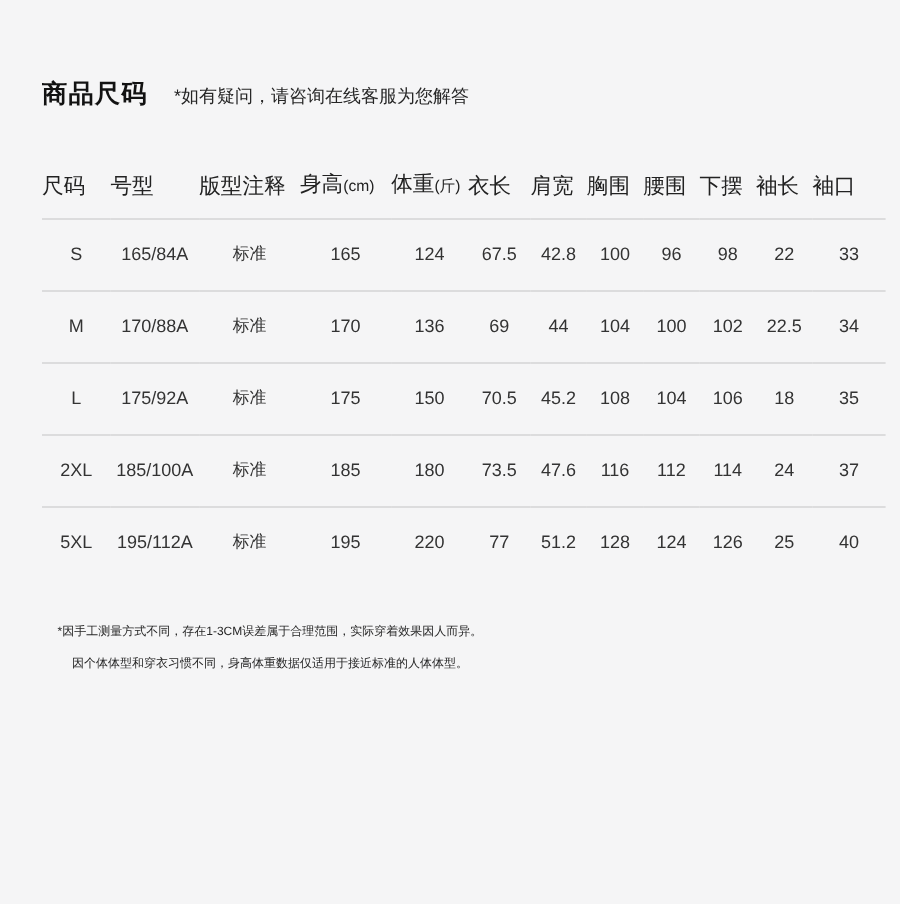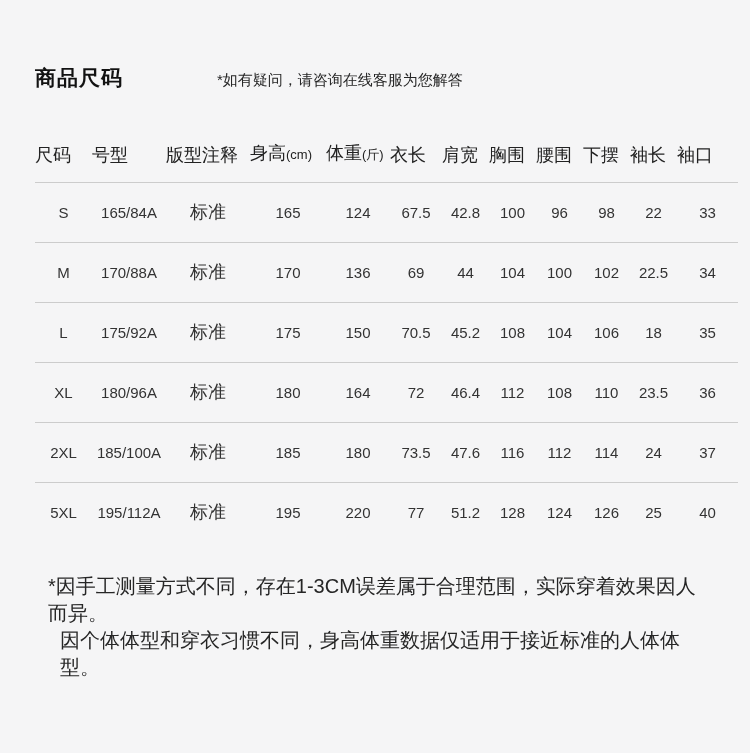--- a/index.html
+++ b/index.html
@@ -11,30 +11,29 @@
   .page {
     width: 750px;
     height: 753px;
     background: #f5f5f6;
     overflow: hidden;
   }
   .page-header {
     display: flex;
     align-items: baseline;
     padding: 64px 35px 0 35px;
-    gap: 43px;
   }
   .page-title {
     font-size: 21px;
     font-weight: bold;
     color: #121212;
     letter-spacing: 1px;
   }
   .header-note {
-    margin-left: 51px;
+    margin-left: 22px;
     font-size: 15px;
     color: #262626;
   }
   .size-table {
     margin: 0 35px 0 35px;
     width: 703px;
     border-collapse: collapse;
     table-layout: fixed;
   }
   .size-table th {
@@ -57,37 +56,37 @@
   }
   .size-table td {
     height: 60px;
     text-align: center;
     vertical-align: middle;
     font-size: 15px;
     color: #333;
     white-space: nowrap;
   }
   .size-table td.pattern-cell {
-    font-size: 18px;
+    font-size: 14px;
   }
   col.c-size    { width: 57px; }
   col.c-model   { width: 74px; }
   col.c-pattern { width: 84px; }
   col.c-height  { width: 76px; }
   col.c-weight  { width: 64px; }
   col.c-length  { width: 52px; }
   col.c-shoulder{ width: 47px; }
   col.c-chest   { width: 47px; }
   col.c-waist   { width: 47px; }
   col.c-hem     { width: 47px; }
   col.c-sleeve  { width: 47px; }
   col.c-cuff    { width: 61px; }
   .footnotes {
     margin: 31px 35px 0 35px;
-    font-size: 20px;
+    font-size: 10px;
     color: #262626;
     line-height: 27px;
   }
   .footnote-1 { padding-left: 13px; }
   .footnote-2 { padding-left: 25px; }
 </style>
 </head>
 <body>
 
 <div class="page">
@@ -165,34 +164,20 @@
           <td>150</td>
           <td>70.5</td>
           <td>45.2</td>
           <td>108</td>
           <td>104</td>
           <td>106</td>
           <td>18</td>
           <td>35</td>
         </tr>
         <tr>
-          <td>XL</td>
-          <td>180/96A</td>
-          <td class="pattern-cell">标准</td>
-          <td>180</td>
-          <td>164</td>
-          <td>72</td>
-          <td>46.4</td>
-          <td>112</td>
-          <td>108</td>
-          <td>110</td>
-          <td>23.5</td>
-          <td>36</td>
-        </tr>
-        <tr>
           <td>2XL</td>
           <td>185/100A</td>
           <td class="pattern-cell">标准</td>
           <td>185</td>
           <td>180</td>
           <td>73.5</td>
           <td>47.6</td>
           <td>116</td>
           <td>112</td>
           <td>114</td>

